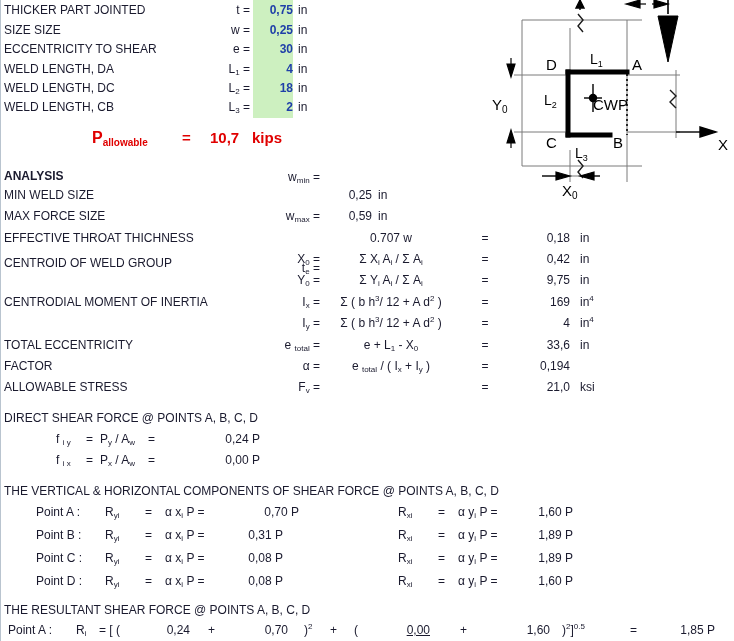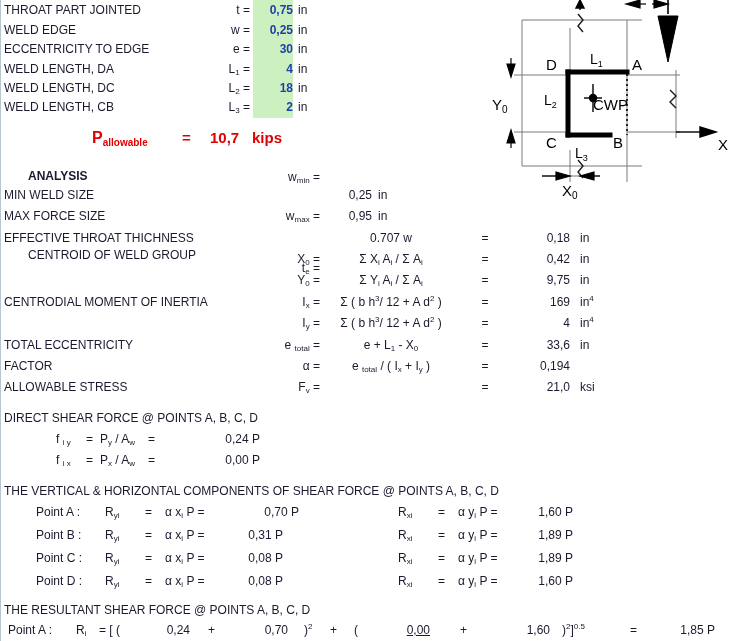--- a/index.html
+++ b/index.html
@@ -29,31 +29,31 @@
   .diagram{position:absolute;left:480px;top:0px;width:254px;height:200px;}
 </style>
 </head>
 <body>
 
 <div class="sheet">
   <div class="leftborder"></div>
 
   <div class="green" style="left:253px;top:0px;width:40px;height:118px;"></div>
 
-  <div class="row lbl" style="top:0px;">THROAT PART JOINTED</div>
+  <div class="row lbl" style="top:0px;">THICKER PART JOINTED</div>
   <div class="row sym" style="top:0px;left:200px;width:50px;">t =</div>
   <div class="row val bluebold" style="top:0px;left:253px;width:40px;">0,75</div>
   <div class="row unit" style="top:0px;left:298px;">in</div>
 
-  <div class="row lbl" style="top:20px;">WELD EDGE</div>
+  <div class="row lbl" style="top:20px;">SIZE SIZE</div>
   <div class="row sym" style="top:20px;left:200px;width:50px;">w =</div>
   <div class="row val bluebold" style="top:20px;left:253px;width:40px;">0,25</div>
   <div class="row unit" style="top:20px;left:298px;">in</div>
 
-  <div class="row lbl" style="top:39px;">ECCENTRICITY TO EDGE</div>
+  <div class="row lbl" style="top:39px;">ECCENTRICITY TO SHEAR</div>
   <div class="row sym" style="top:39px;left:200px;width:50px;">e =</div>
   <div class="row val bluebold" style="top:39px;left:253px;width:40px;">30</div>
   <div class="row unit" style="top:39px;left:298px;">in</div>
 
   <div class="row lbl" style="top:59px;">WELD LENGTH, DA</div>
   <div class="row sym" style="top:59px;left:200px;width:50px;">L<sub>1</sub> =</div>
   <div class="row val bluebold" style="top:59px;left:253px;width:40px;">4</div>
   <div class="row unit" style="top:59px;left:298px;">in</div>
 
   <div class="row lbl" style="top:78px;">WELD LENGTH, DC</div>
@@ -64,40 +64,40 @@
   <div class="row lbl" style="top:97px;">WELD LENGTH, CB</div>
   <div class="row sym" style="top:97px;left:200px;width:50px;">L<sub>3</sub> =</div>
   <div class="row val bluebold" style="top:97px;left:253px;width:40px;">2</div>
   <div class="row unit" style="top:97px;left:298px;">in</div>
 
   <div class="row redbold" style="top:128px;left:92px;font-size:16px;">P<sub style="font-size:10px;top:3px;">allowable</sub></div>
   <div class="row redbold" style="top:128px;left:182px;font-size:15px;">=</div>
   <div class="row redbold" style="top:128px;left:210px;font-size:15px;">10,7</div>
   <div class="row redbold" style="top:128px;left:252px;font-size:15px;">kips</div>
 
-  <div class="row lbl bold" style="top:166px;margin-left:24px;">ANALYSIS</div>
+  <div class="row lbl bold" style="top:166px;">ANALYSIS</div>
 
   <div class="row lbl" style="top:185px;">MIN WELD SIZE</div>
   <div class="row sym" style="top:167px;left:250px;width:70px;">w<sub>min</sub> =</div>
   <div class="row val" style="top:185px;left:322px;width:50px;">0,25</div>
   <div class="row unit" style="top:185px;left:378px;">in</div>
 
   <div class="row lbl" style="top:206px;">MAX FORCE SIZE</div>
   <div class="row sym" style="top:206px;left:250px;width:70px;">w<sub>max</sub> =</div>
-  <div class="row val" style="top:206px;left:322px;width:50px;">0,95</div>
+  <div class="row val" style="top:206px;left:322px;width:50px;">0,59</div>
   <div class="row unit" style="top:206px;left:378px;">in</div>
 
   <div class="row lbl" style="top:228px;">EFFECTIVE THROAT THICHNESS</div>
   <div class="row sym" style="top:220px;left:250px;width:70px;margin-top:38px;">t<sub>e</sub> =</div>
   <div class="row frm" style="top:228px;left:326px;width:130px;">0.707 w</div>
   <div class="row eq" style="top:228px;left:470px;width:30px;">=</div>
   <div class="row val" style="top:228px;left:510px;width:60px;">0,18</div>
   <div class="row unit" style="top:228px;left:580px;">in</div>
 
-  <div class="row lbl" style="top:245px;margin-left:24px;">CENTROID OF WELD GROUP</div>
+  <div class="row lbl" style="top:253px;">CENTROID OF WELD GROUP</div>
   <div class="row sym" style="top:249px;left:250px;width:70px;">X<sub>0</sub> =</div>
   <div class="row frm" style="top:249px;left:326px;width:130px;">Σ X<sub>i</sub> A<sub>i</sub> / Σ A<sub>i</sub></div>
   <div class="row eq" style="top:249px;left:470px;width:30px;">=</div>
   <div class="row val" style="top:249px;left:510px;width:60px;">0,42</div>
   <div class="row unit" style="top:249px;left:580px;">in</div>
 
   <div class="row sym" style="top:270px;left:250px;width:70px;">Y<sub>0</sub> =</div>
   <div class="row frm" style="top:270px;left:326px;width:130px;">Σ Y<sub>i</sub> A<sub>i</sub> / Σ A<sub>i</sub></div>
   <div class="row eq" style="top:270px;left:470px;width:30px;">=</div>
   <div class="row val" style="top:270px;left:510px;width:60px;">9,75</div>

